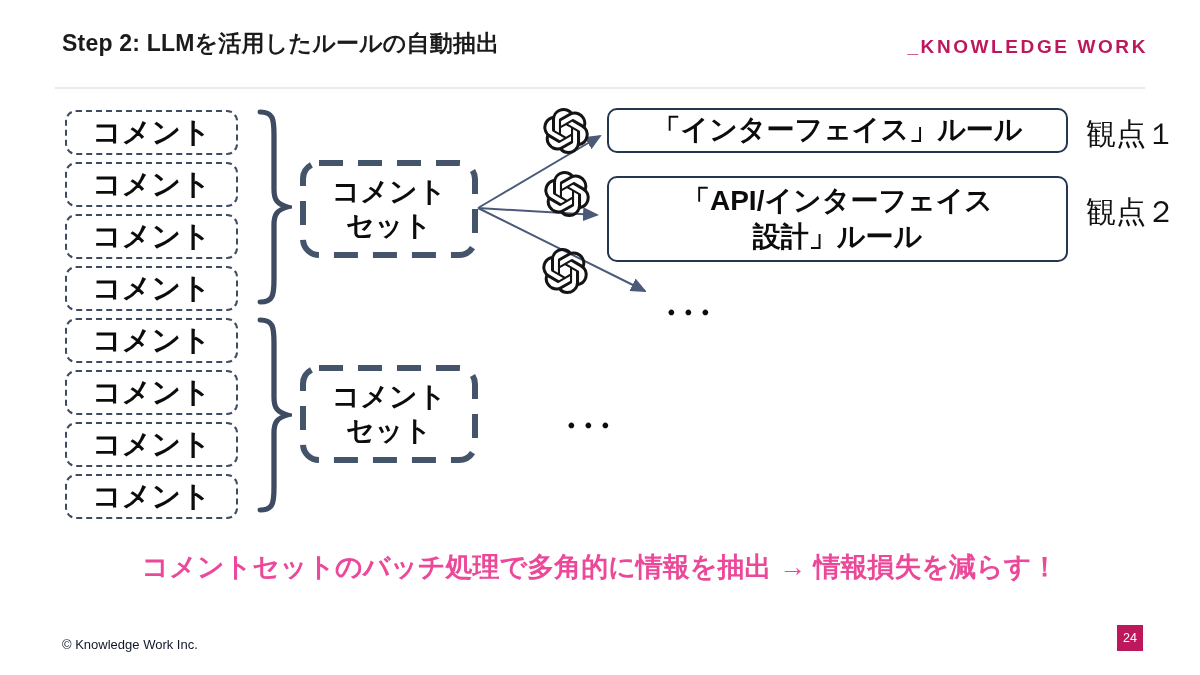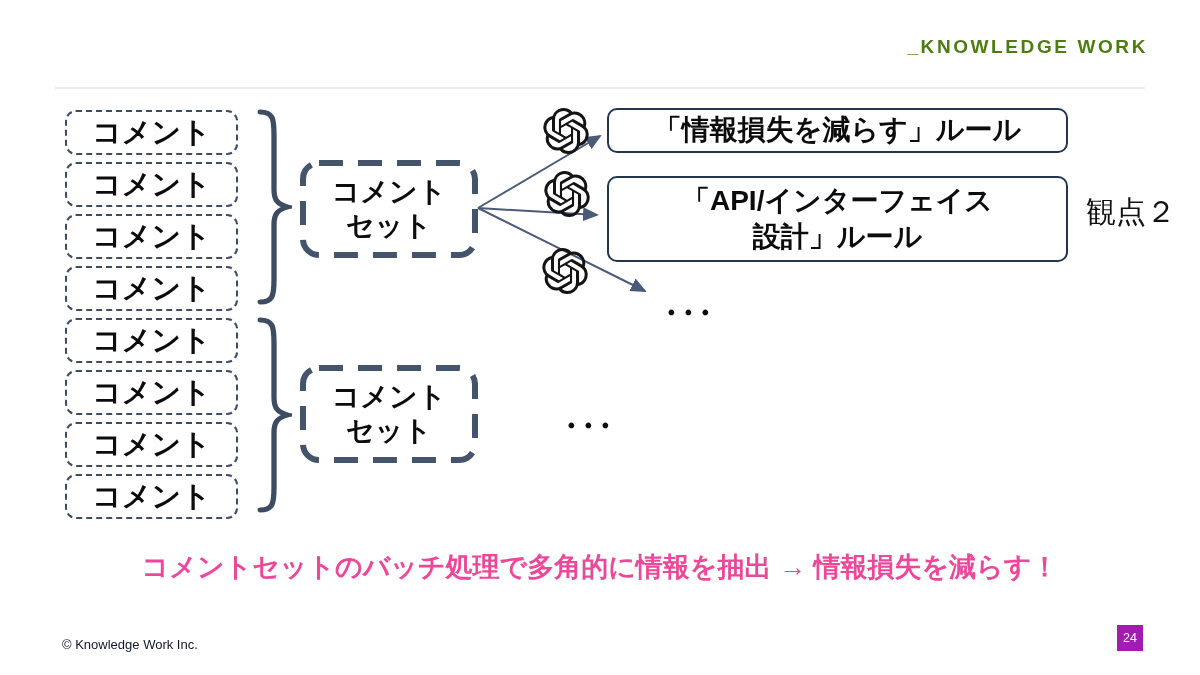--- a/index.html
+++ b/index.html
@@ -3,21 +3,21 @@
 <meta charset="utf-8">
 <style>
   html,body{margin:0;padding:0;background:#fff;}
   .slide{
     position:relative;width:1200px;height:675px;background:#ffffff;overflow:hidden;
     font-family:"Liberation Sans","DejaVu Sans",sans-serif;color:#111;
   }
   .abs{position:absolute;}
   
   .title{left:62px;top:28px;font-size:23px;font-weight:bold;color:#1b1b1b;letter-spacing:.2px;}
-  .brand{right:52px;top:36px;font-size:19px;font-weight:bold;color:#4d7c0f;letter-spacing:2.6px;}
+  .brand{right:52px;top:36px;font-size:19px;font-weight:bold;color:#be185d;letter-spacing:2.6px;}
   .divider{left:55px;top:87px;width:1090px;height:2px;background:#ebebeb;}
   
   .comment-box{
     left:65px;width:173px;height:45px;box-sizing:border-box;
     border:2.5px dashed #3d4c63;border-radius:11px;
     display:flex;align-items:center;justify-content:center;
     font-size:29px;font-weight:bold;color:#0c0c0c;background:#fff;
   }
   
   .brace{width:36px;height:198px;}
@@ -40,30 +40,31 @@
     display:flex;align-items:center;justify-content:center;
     font-size:28px;font-weight:bold;color:#0c0c0c;text-align:center;
     line-height:1.3;white-space:pre-line;
   }
   .viewpoint{left:1086px;font-size:30px;font-weight:400;color:#111;}
   .ellipsis{font-size:30px;font-weight:bold;color:#0c0c0c;letter-spacing:-13px;}
   
   .message{left:0;top:549px;width:1200px;text-align:center;font-size:27px;font-weight:bold;color:#ec4899;}
   .copyright{left:62px;top:637px;font-size:13px;color:#0f172a;}
   .page-badge{
-    left:1117px;top:625px;width:26px;height:26px;background:#a21caf;color:#fff;
+    left:1117px;top:625px;width:26px;height:26px;background:#be185d;color:#fff;
     display:flex;align-items:center;justify-content:center;font-size:12.5px;
   }
   .arrow-layer{left:0;top:0;width:1200px;height:675px;pointer-events:none;}
 </style>
 </head>
 <body>
 
 <div class="slide">
 
+  <div class="abs title">Step 2: LLMを活用したルールの自動抽出</div>
   <div class="abs brand">_KNOWLEDGE WORK</div>
   <div class="abs divider"></div>
 
   <svg class="abs arrow-layer" viewBox="0 0 1200 675">
     <defs>
       <marker id="ah" markerWidth="9" markerHeight="8" refX="7" refY="3.5" orient="auto">
         <path d="M0,0 L8,3.5 L0,7 Z" fill="#4a5a78"></path>
       </marker>
     </defs>
     <line x1="478" y1="208" x2="600" y2="136" stroke="#4a5a78" stroke-width="2" marker-end="url(#ah)"></line>
@@ -117,24 +118,25 @@
         <use href="#oai"></use>
         <path fill="#141414" d="M22.2819 9.8211a5.9847 5.9847 0 0 0-.5157-4.9108 6.0462 6.0462 0 0 0-6.5098-2.9A6.0651 6.0651 0 0 0 4.9807 4.1818a5.9847 5.9847 0 0 0-3.9977 2.9 6.0462 6.0462 0 0 0 .7427 7.0966 5.98 5.98 0 0 0 .511 4.9107 6.051 6.051 0 0 0 6.5146 2.9001A5.9847 5.9847 0 0 0 13.2599 24a6.0557 6.0557 0 0 0 5.7718-4.2058 5.9894 5.9894 0 0 0 3.9977-2.9001 6.0557 6.0557 0 0 0-.7475-7.0729zm-9.022 12.6081a4.4755 4.4755 0 0 1-2.8764-1.0408l.1419-.0804 4.7783-2.7582a.7948.7948 0 0 0 .3927-.6813v-6.7369l2.02 1.1686a.071.071 0 0 1 .038.052v5.5826a4.504 4.504 0 0 1-4.4945 4.4944zm-9.6607-4.1254a4.4708 4.4708 0 0 1-.5346-3.0137l.142.0852 4.783 2.7582a.7712.7712 0 0 0 .7806 0l5.8428-3.3685v2.3324a.0804.0804 0 0 1-.0332.0615L9.74 19.9502a4.4992 4.4992 0 0 1-6.1408-1.6464zM2.3408 7.8956a4.485 4.485 0 0 1 2.3655-1.9728V11.6a.7664.7664 0 0 0 .3879.6765l5.8144 3.3543-2.0201 1.1685a.0757.0757 0 0 1-.071 0l-4.8303-2.7865A4.504 4.504 0 0 1 2.3408 7.8956zm16.5963 3.8558L13.1038 8.364 15.1192 7.2a.0757.0757 0 0 1 .071 0l4.8303 2.7913a4.4944 4.4944 0 0 1-.6765 8.1042v-5.6772a.79.79 0 0 0-.407-.667zm2.0107-3.0231l-.142-.0852-4.7735-2.7818a.7759.7759 0 0 0-.7854 0L9.409 9.2297V6.8974a.0662.0662 0 0 1 .0284-.0615l4.8303-2.7866a4.4992 4.4992 0 0 1 6.6802 4.66zM8.3065 12.863l-2.02-1.1638a.0804.0804 0 0 1-.038-.0567V6.0742a4.4992 4.4992 0 0 1 7.3757-3.4537l-.142.0805L8.704 5.459a.7948.7948 0 0 0-.3927.6813zm1.0976-2.3654l2.602-1.4998 2.6069 1.4998v2.9994l-2.5974 1.4997-2.6067-1.4997Z"></path>
       </svg>
   </div>
   <div class="abs llm" style="left:542px;top:248px">
     <svg viewBox="0 0 24 24">
         <path fill="#141414" d="M22.2819 9.8211a5.9847 5.9847 0 0 0-.5157-4.9108 6.0462 6.0462 0 0 0-6.5098-2.9A6.0651 6.0651 0 0 0 4.9807 4.1818a5.9847 5.9847 0 0 0-3.9977 2.9 6.0462 6.0462 0 0 0 .7427 7.0966 5.98 5.98 0 0 0 .511 4.9107 6.051 6.051 0 0 0 6.5146 2.9001A5.9847 5.9847 0 0 0 13.2599 24a6.0557 6.0557 0 0 0 5.7718-4.2058 5.9894 5.9894 0 0 0 3.9977-2.9001 6.0557 6.0557 0 0 0-.7475-7.0729zm-9.022 12.6081a4.4755 4.4755 0 0 1-2.8764-1.0408l.1419-.0804 4.7783-2.7582a.7948.7948 0 0 0 .3927-.6813v-6.7369l2.02 1.1686a.071.071 0 0 1 .038.052v5.5826a4.504 4.504 0 0 1-4.4945 4.4944zm-9.6607-4.1254a4.4708 4.4708 0 0 1-.5346-3.0137l.142.0852 4.783 2.7582a.7712.7712 0 0 0 .7806 0l5.8428-3.3685v2.3324a.0804.0804 0 0 1-.0332.0615L9.74 19.9502a4.4992 4.4992 0 0 1-6.1408-1.6464zM2.3408 7.8956a4.485 4.485 0 0 1 2.3655-1.9728V11.6a.7664.7664 0 0 0 .3879.6765l5.8144 3.3543-2.0201 1.1685a.0757.0757 0 0 1-.071 0l-4.8303-2.7865A4.504 4.504 0 0 1 2.3408 7.8956zm16.5963 3.8558L13.1038 8.364 15.1192 7.2a.0757.0757 0 0 1 .071 0l4.8303 2.7913a4.4944 4.4944 0 0 1-.6765 8.1042v-5.6772a.79.79 0 0 0-.407-.667zm2.0107-3.0231l-.142-.0852-4.7735-2.7818a.7759.7759 0 0 0-.7854 0L9.409 9.2297V6.8974a.0662.0662 0 0 1 .0284-.0615l4.8303-2.7866a4.4992 4.4992 0 0 1 6.6802 4.66zM8.3065 12.863l-2.02-1.1638a.0804.0804 0 0 1-.038-.0567V6.0742a4.4992 4.4992 0 0 1 7.3757-3.4537l-.142.0805L8.704 5.459a.7948.7948 0 0 0-.3927.6813zm1.0976-2.3654l2.602-1.4998 2.6069 1.4998v2.9994l-2.5974 1.4997-2.6067-1.4997Z"></path>
       </svg>
   </div>
 
-  <div class="abs rule-box" style="top:108px;height:45px">「情報損失を減らす」ルール</div>
+  <div class="abs rule-box" style="top:108px;height:45px">「インターフェイス」ルール</div>
   <div class="abs rule-box" style="top:176px;height:86px">「API/インターフェイス
 設計」ルール</div>
 
+  <div class="abs viewpoint" style="top:114px">観点１</div>
   <div class="abs viewpoint" style="top:192px">観点２</div>
 
   <div class="abs ellipsis" style="left:656px;top:293px">・・・</div>
   <div class="abs ellipsis" style="left:556px;top:406px">・・・</div>
 
   <div class="abs message">コメントセットのバッチ処理で多角的に情報を抽出 → 情報損失を減らす！</div>
 
   <div class="abs copyright">© Knowledge Work Inc.</div>
   <div class="abs page-badge">
     <span>24</span>

